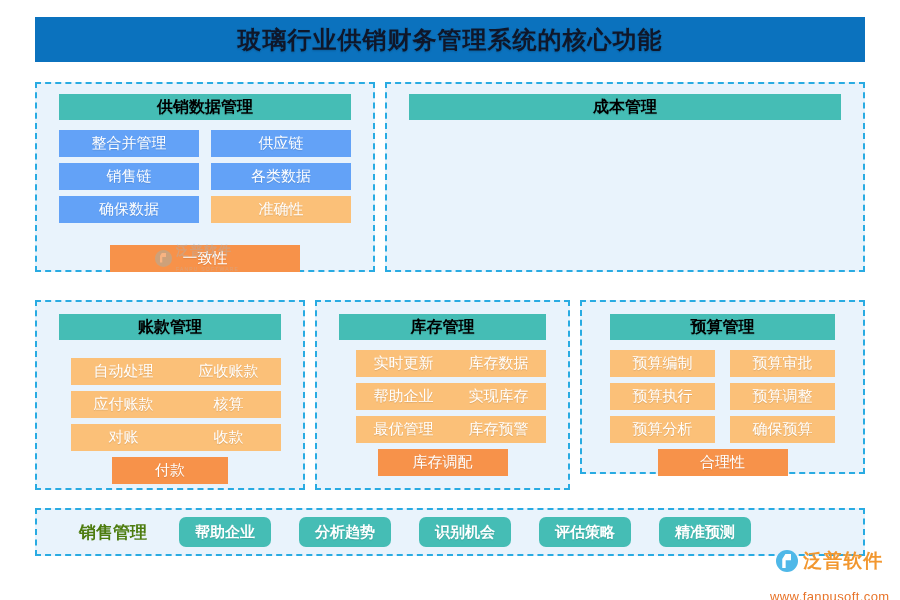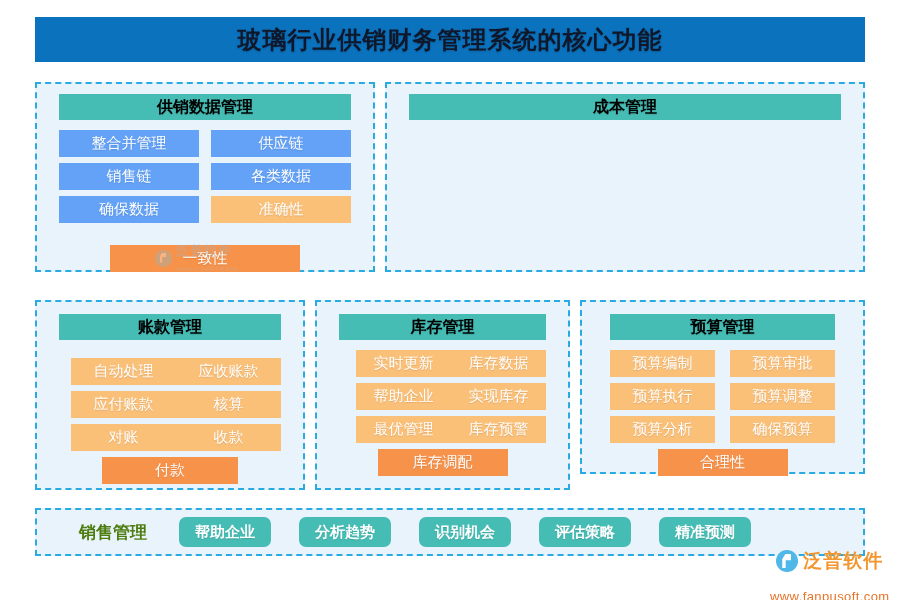--- a/index.html
+++ b/index.html
@@ -63,21 +63,21 @@
   #panel-cost .grid{margin:10px 22px 0 22px;}
   #panel-cost .chip{width:128px;margin-right:18px;margin-bottom:6px;}
   #panel-cost .chip:nth-child(3n){margin-right:0;}
 
   
   #panel-account{left:35px;top:300px;width:270px;height:190px;}
   #panel-account .panel-head{margin:12px 22px 0 22px;}
   #panel-account .grid{margin:18px 22px 0 22px;justify-content:flex-end;}
   #panel-account .chip{width:105px;margin-bottom:6px;}
   #panel-account .wide-wrap{display:flex;justify-content:center;}
-  #panel-account .chip.wide{width:136px;}
+  #panel-account .chip.wide{width:116px;}
 
   #panel-stock{left:315px;top:300px;width:255px;height:190px;}
   #panel-stock .panel-head{margin:12px 22px 0 22px;}
   #panel-stock .grid{margin:10px 22px 0 22px;justify-content:flex-end;}
   #panel-stock .chip{width:95px;margin-bottom:6px;}
   #panel-stock .wide-wrap{display:flex;justify-content:center;}
   #panel-stock .chip.wide{width:130px;}
 
   #panel-budget{left:580px;top:300px;width:285px;height:174px;}
   #panel-budget .panel-head{margin:12px 28px 0 28px;}

